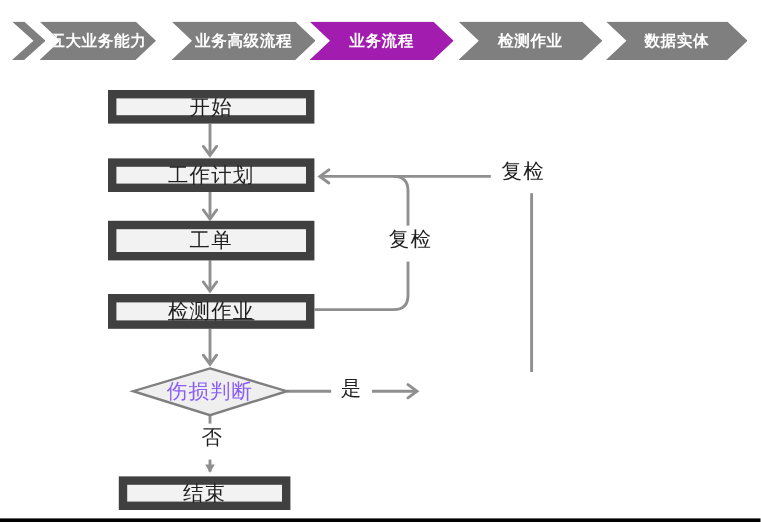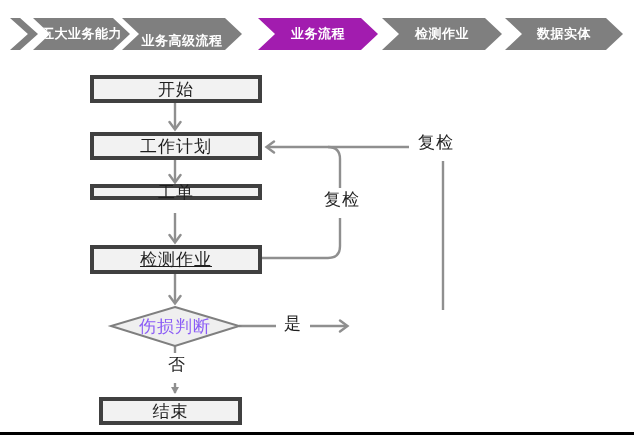--- a/index.html
+++ b/index.html
@@ -15,21 +15,21 @@
   .chip{
     position:absolute;top:18px;height:32px;background:#7f7f7f;color:#ffffff;
     clip-path:polygon(0 0,calc(100% - 17px) 0,100% 50%,calc(100% - 17px) 100%,0 100%,17px 50%);
     display:flex;align-items:center;justify-content:center;
     font-size:13px;font-weight:bold;letter-spacing:.5px;cursor:default;
   }
   .chip.active{background:#a21caf;}
   
   .wires{position:absolute;left:0;top:0;}
   .node{
-    position:absolute;background:#f2f2f2;border:4px solid #404040;box-sizing:border-box;
+    position:absolute;background:#f2f2f2;border:7px solid #404040;box-sizing:border-box;
     display:flex;align-items:center;justify-content:center;
     font-size:17px;color:#1f1f1f;letter-spacing:1px;
   }
   .dlabel{
     position:absolute;display:flex;align-items:center;justify-content:center;
     font-size:17px;color:#8b5cf6;letter-spacing:1px;
   }
   .elabel{
     position:absolute;background:#ffffff;display:flex;align-items:flex-start;justify-content:center;
     font-size:17px;color:#1f1f1f;letter-spacing:1px;
@@ -39,21 +39,21 @@
 </head>
 <body>
 
 <div class="stage">
 
   <div>
     <div class="banner-lead"></div>
     <div class="chip" style="left:33px;width:97px;">
         <span>五大业务能力</span>
       </div>
-    <div class="chip" style="left:122px;width:120px;align-items:flex-end;">
+    <div class="chip" style="left:143px;width:120px;">
         <span>业务高级流程</span>
       </div>
     <div class="chip active" style="left:258px;width:120px;">
         <span>业务流程</span>
       </div>
     <div class="chip" style="left:382px;width:120px;">
         <span>检测作业</span>
       </div>
     <div class="chip" style="left:505px;width:118px;text-align:right;">
         <span>数据实体</span>
@@ -81,21 +81,21 @@
 
     <polygon points="175,307 239,326 175,346 111,326" fill="#efefef" stroke="#7f7f7f" stroke-width="2"></polygon>
   </svg>
 
   <div class="node" style="left:90px;top:75px;width:172px;height:28px;">
     <span>开始</span>
   </div>
   <div class="node" style="left:90px;top:132px;width:172px;height:28px;">
     <span>工作计划</span>
   </div>
-  <div class="node" style="left:90px;top:184px;width:172px;height:16px;">
+  <div class="node" style="left:90px;top:184px;width:172px;height:33px;">
     <span>工单</span>
   </div>
   <div class="node" style="left:90px;top:245px;width:172px;height:29px;text-decoration:underline;">
     <span>检测作业</span>
   </div>
   <div class="dlabel" style="left:115px;top:313px;width:120px;height:26px;">
     <span>伤损判断</span>
   </div>
   <div class="node" style="left:99px;top:397px;width:143px;height:28px;">
     <span>结束</span>

